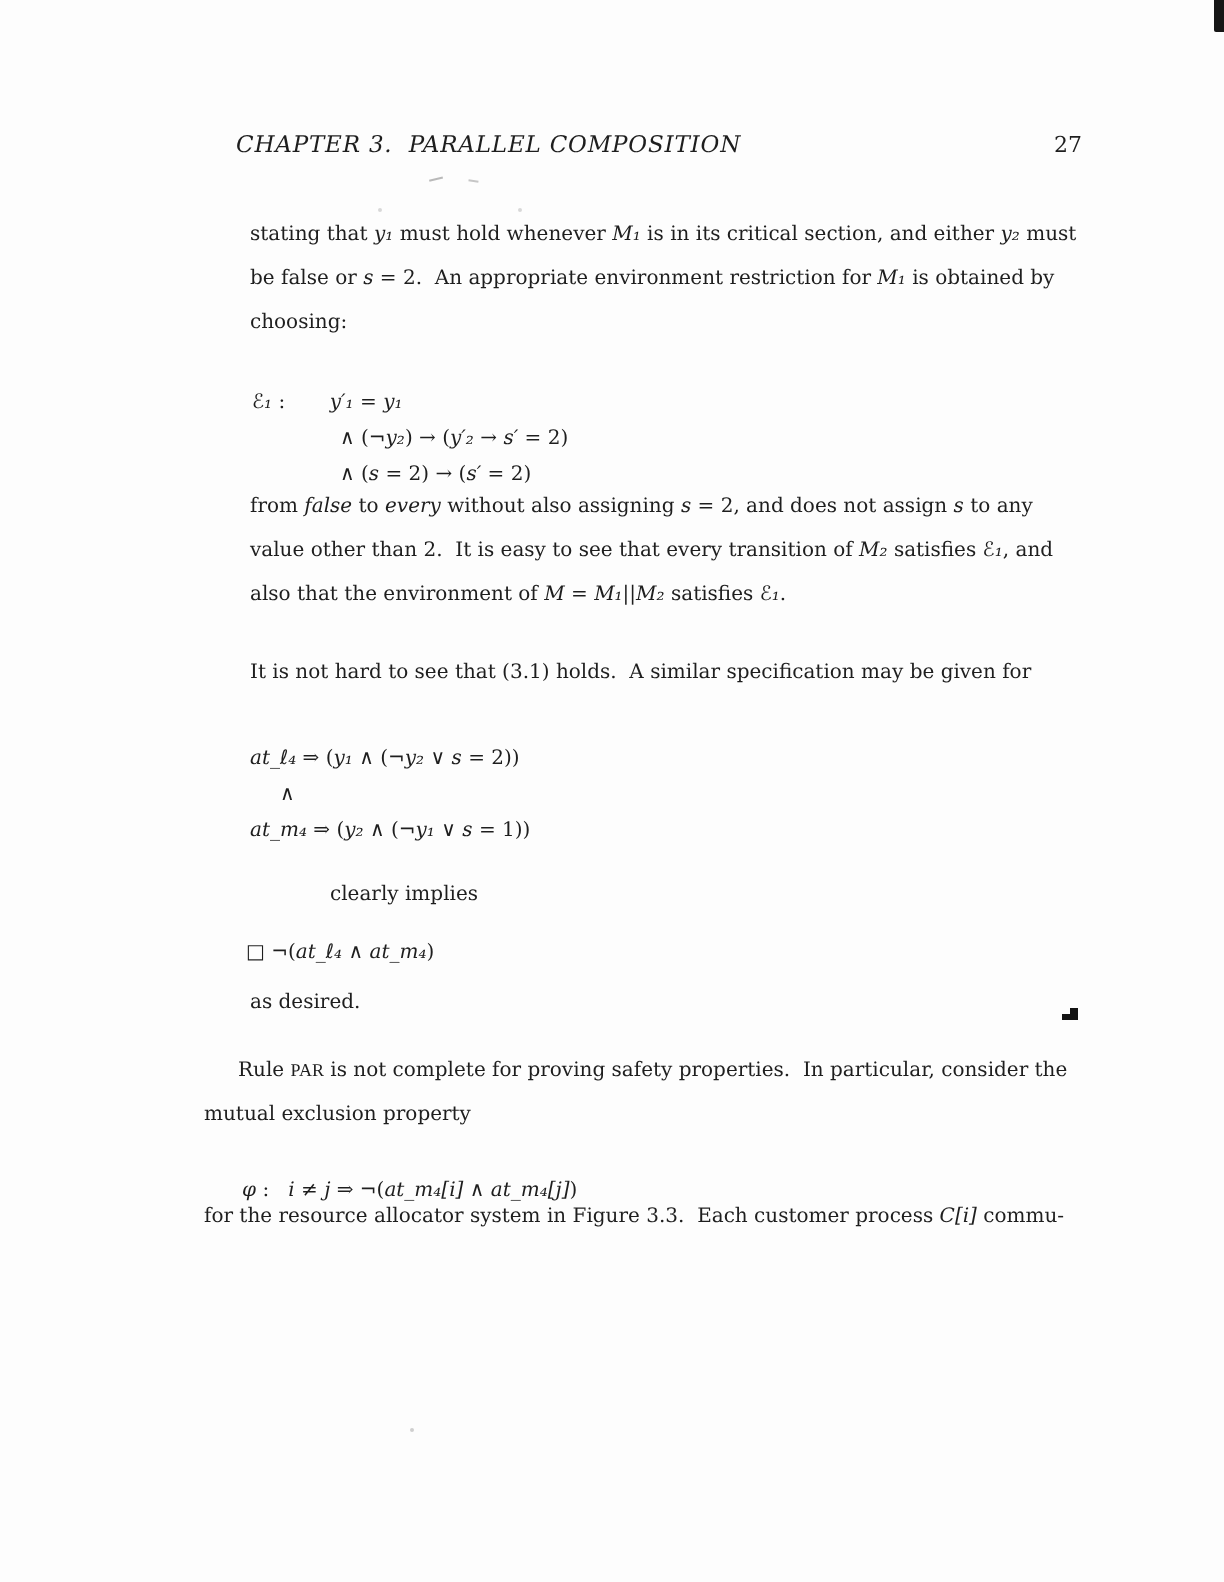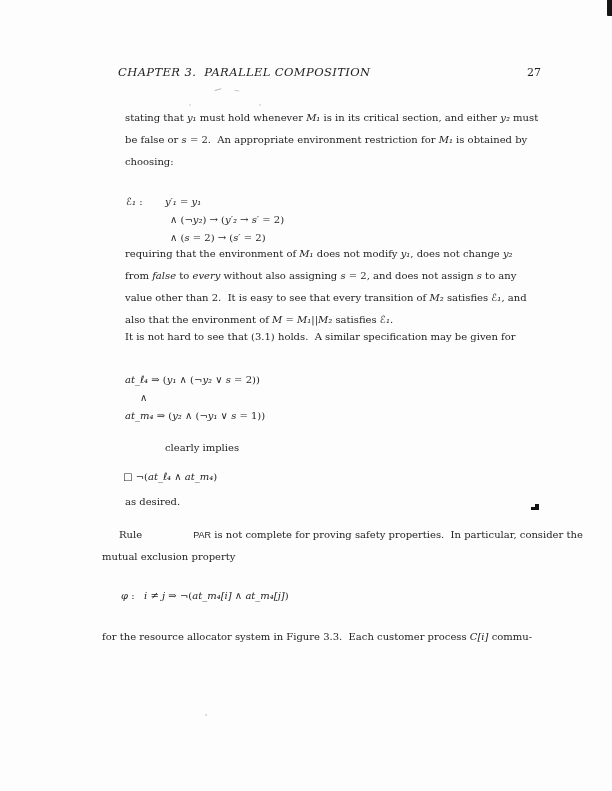--- a/index.html
+++ b/index.html
@@ -7,21 +7,21 @@
     position:relative;
     width:612px;height:791px;
     background:var(--paper,#fdfdfd);
     color:var(--ink,#1e1e1e);
     font-family:"DejaVu Serif","DejaVu Sans",serif;
     overflow:hidden;
   }
   .blk{position:absolute;font-size:10px;line-height:22px;}
   .ln{white-space:pre;}
   .it{font-style:italic;}
-  .tt{font-family:Liberation Sans, sans-serif;font-size:9px;margin-left:48px;}
+  .tt{font-family:Liberation Serif, serif;font-size:9px;}
   .math{line-height:18px;}
 
   .header{
     position:absolute;left:102px;top:64px;width:439px;
     display:flex;justify-content:space-between;align-items:baseline;
     font-size:11.5px;line-height:16px;
   }
   .chapter{font-style:italic;letter-spacing:0.4px;white-space:pre;margin-left:16px;}
   .pageno{font-style:normal;font-size:11px;}
 
@@ -31,21 +31,21 @@
   #p2{left:125px;top:243px;width:420px;}
   #p3{left:125px;top:326px;width:420px;}
   #m2{left:125px;top:371px;}
   #m2 .ln:nth-child(2){padding-left:15px;}
   #p4{left:125px;top:437px;margin-left:40px;}
   #m3{left:123px;top:468px;}
   #p5{left:125px;top:491px;}
   #p6{left:102px;top:524px;width:442px;}
   #p6 .ln:first-child{text-indent:17px;}
   #m4{left:121px;top:573px;margin-top:14px;}
-  #p7{left:102px;top:598px;width:442px;margin-top:28px;}
+  #p7{left:102px;top:598px;width:442px;}
 
   .qed{
     position:absolute;left:531px;top:504px;width:8px;height:6px;
     background:#131313;
   }
   .qed::before{
     content:'';position:absolute;left:0;top:0;width:4px;height:3px;
     background:var(--paper,#fdfdfd);
   }
   .corner-mark{
@@ -87,21 +87,20 @@
       <div class="ln"><span>choosing:</span></div>
     </div>
 
   <div class="blk math" id="e1">
       <div class="ln"><span class="it">ℰ₁</span><span> :       </span><span class="it">y′₁</span><span> = </span><span class="it">y₁</span></div>
       <div class="ln"><span>∧ (¬</span><span class="it">y₂</span><span>) → (</span><span class="it">y′₂</span><span> → </span><span class="it">s′</span><span> = 2)</span></div>
       <div class="ln"><span>∧ (</span><span class="it">s</span><span> = 2) → (</span><span class="it">s′</span><span> = 2)</span></div>
     </div>
 
   <div class="blk" id="p2">
-      <div class="ln"><span>requiring that the environment of </span><span class="it">M₁</span><span> does not modify </span><span class="it">y₁</span><span>, does not change </span><span class="it">y₂</span></div>
       <div class="ln"><span>from </span><span class="it">false</span><span> to </span><span class="it">every</span><span> without also assigning </span><span class="it">s</span><span> = 2, and does not assign </span><span class="it">s</span><span> to any</span></div>
       <div class="ln"><span>value other than 2.  It is easy to see that every transition of </span><span class="it">M₂</span><span> satisfies </span><span class="it">ℰ₁</span><span>, and</span></div>
       <div class="ln"><span>also that the environment of </span><span class="it">M</span><span> = </span><span class="it">M₁||M₂</span><span> satisfies </span><span class="it">ℰ₁</span><span>.</span></div>
     </div>
 
   <div class="blk" id="p3">
       <div class="ln"><span>It is not hard to see that (3.1) holds.  A similar specification may be given for</span></div>
     </div>
 
   <div class="blk math" id="m2">

